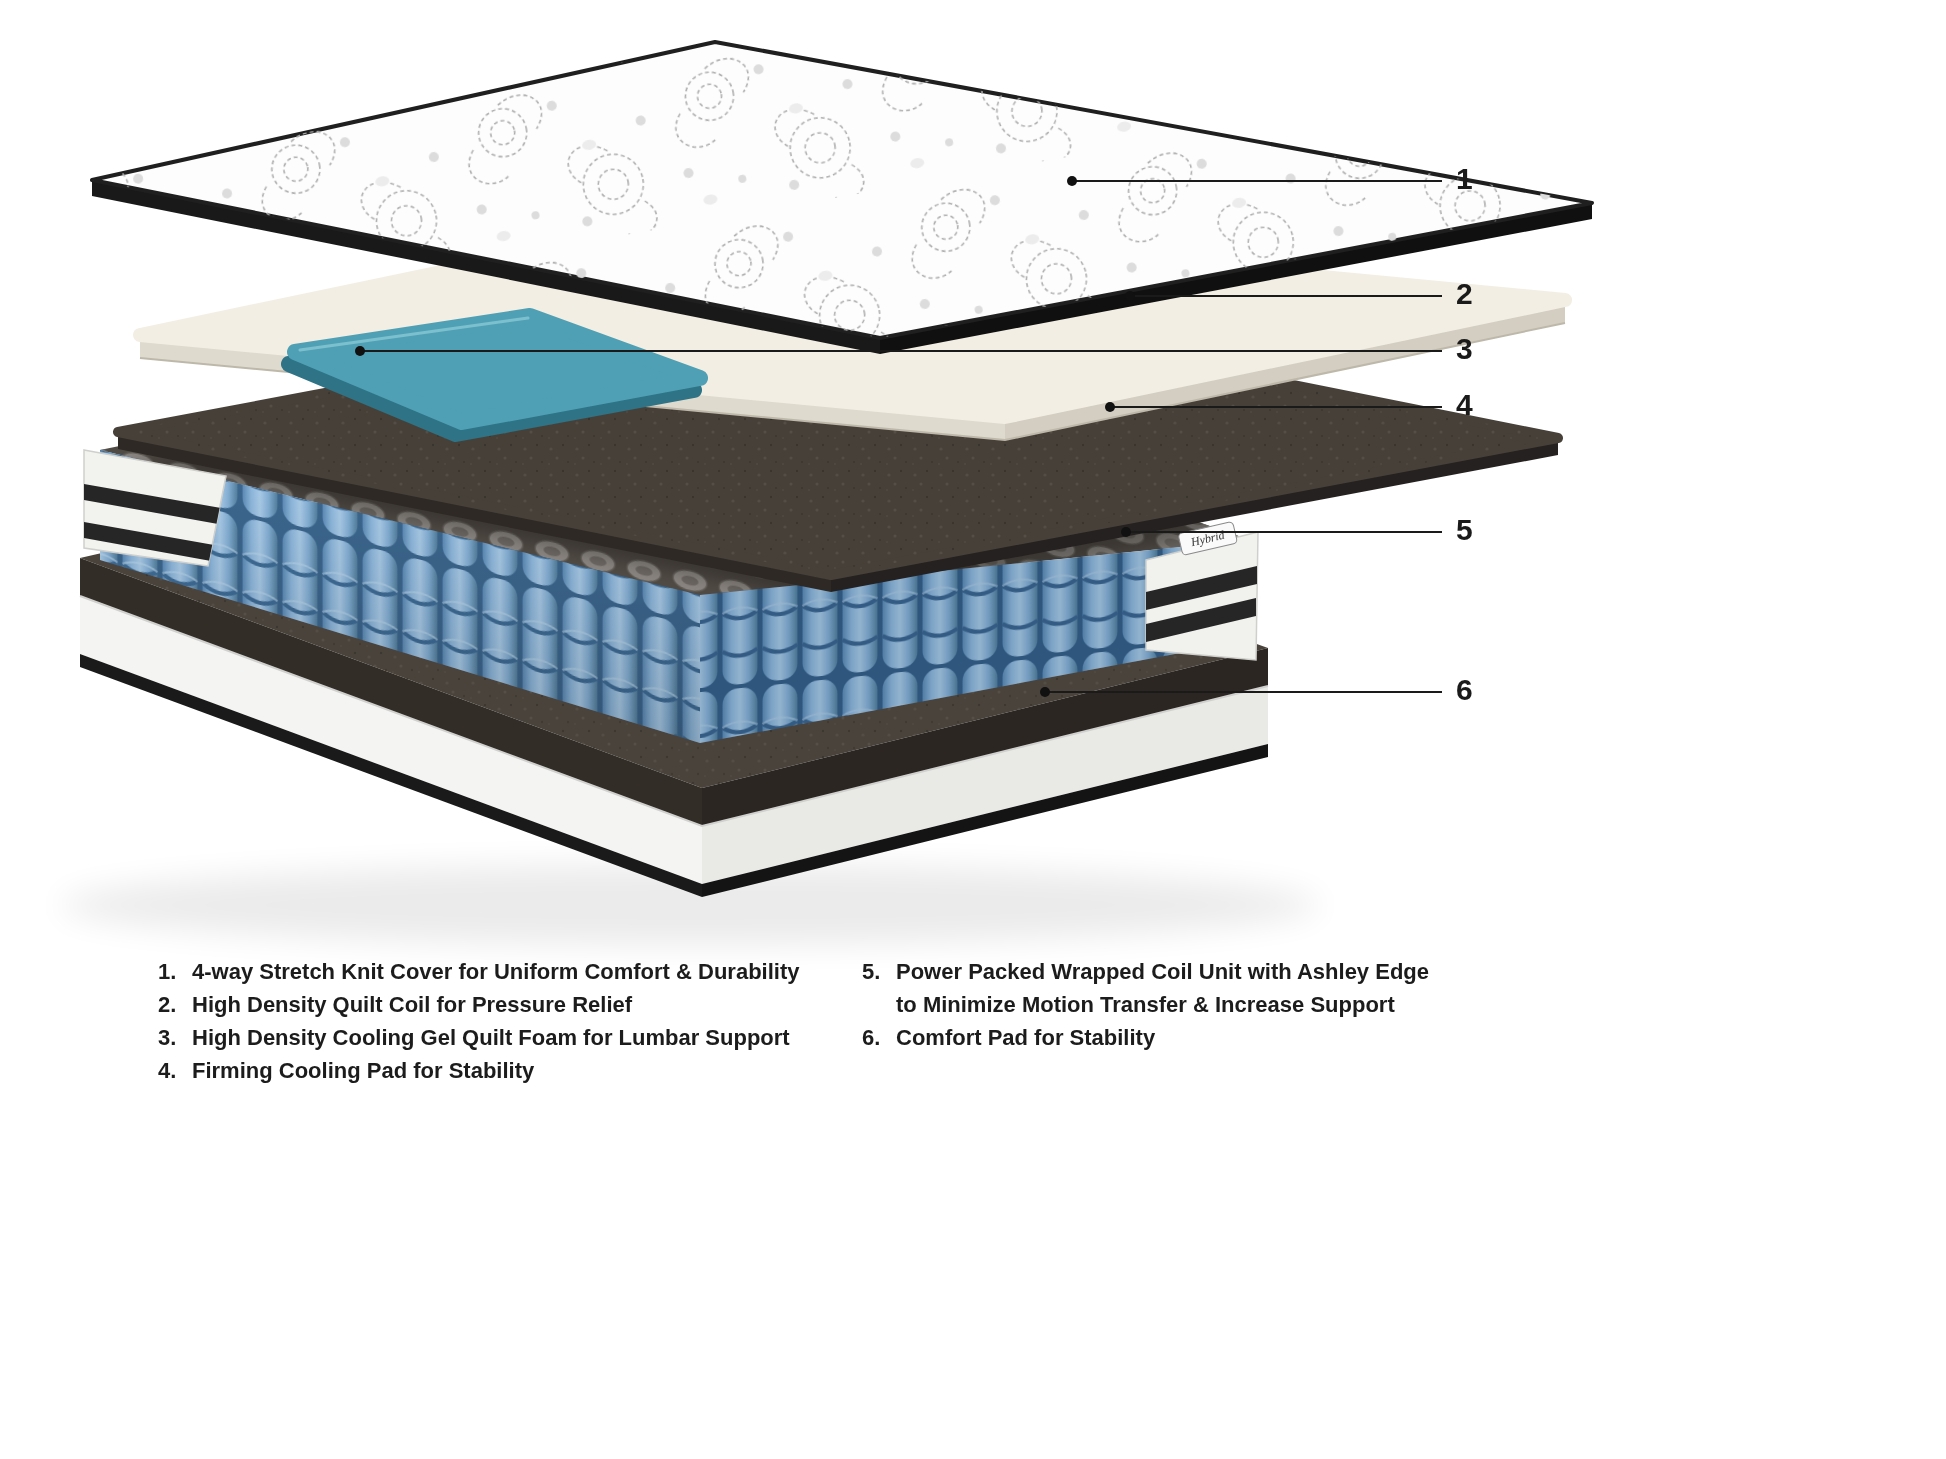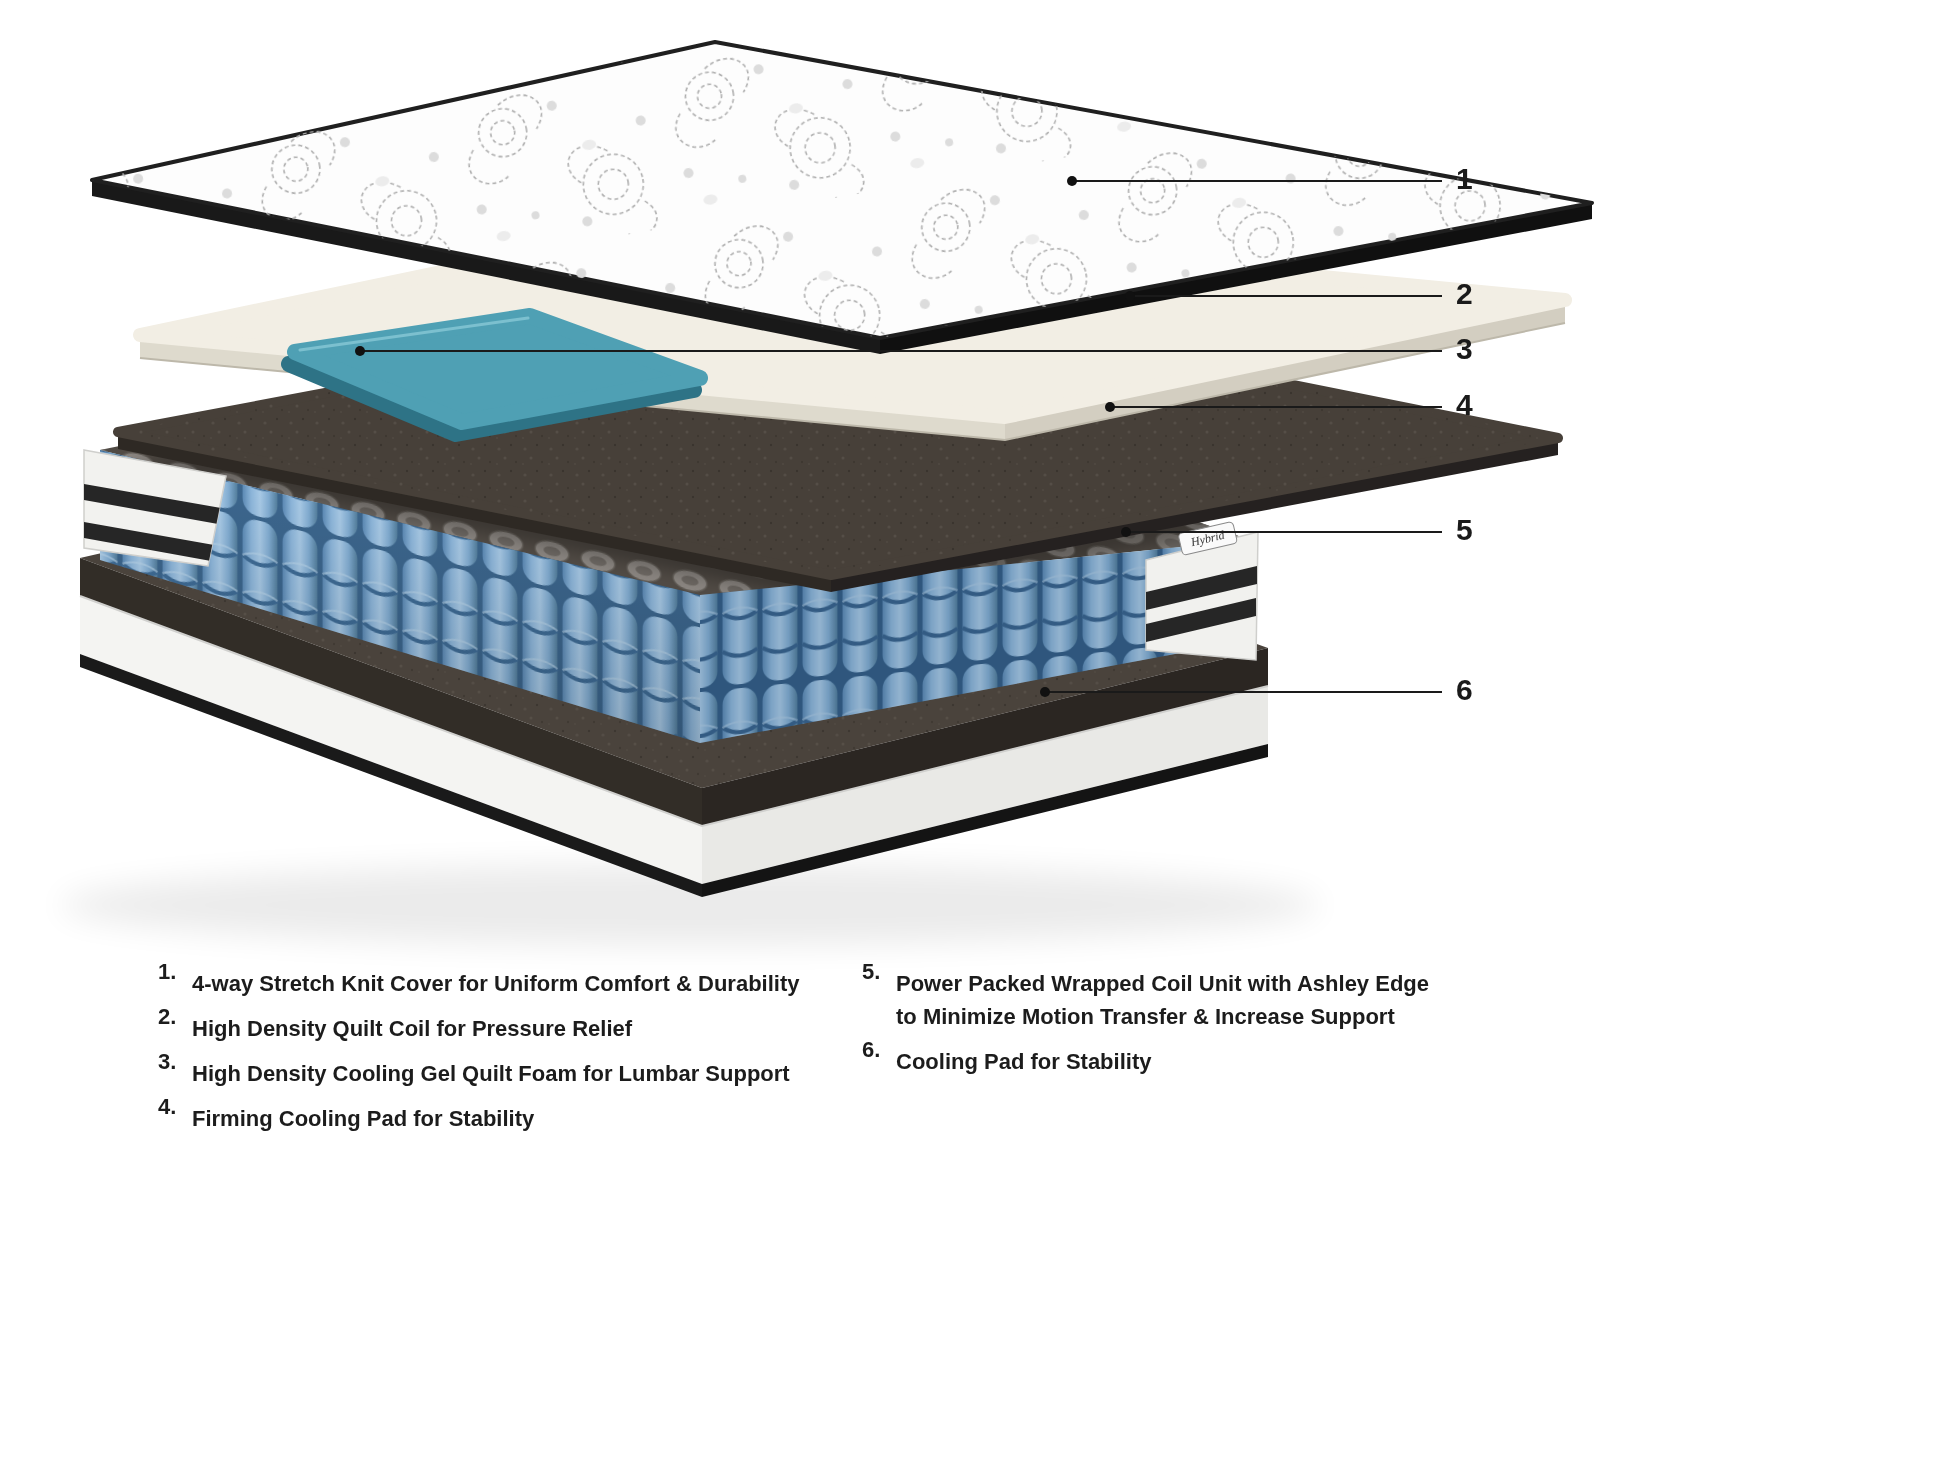--- a/index.html
+++ b/index.html
@@ -25,21 +25,21 @@
   .legend-col.left{left:158px;width:706px;}
   .legend-col.right{left:862px;width:700px;}
   .legend-item{
     display:flex;
     font-size:22px;
     font-weight:bold;
     line-height:33px;
     color:#1c1c1c;
   }
   .legend-item .ln{flex:none;width:34px;}
-  .legend-item .lt{flex:1;white-space:pre-line;margin-top:12px;}
+  .legend-item .lt{flex:1;white-space:pre-line;}
 </style>
 </head>
 <body>
 
 <div id="canvas">
 
   <svg id="scene" viewBox="0 0 1946 1459" xmlns="http://www.w3.org/2000/svg">
     <defs>
       <filter id="blur8" x="-30%" y="-30%" width="160%" height="160%">
           <feGaussianBlur stdDeviation="8"></feGaussianBlur>
@@ -250,18 +250,18 @@
       </div>
     </div>
     <div class="legend-col right">
       <div class="legend-item">
         <span class="ln">5.</span>
         <span class="lt">Power Packed Wrapped Coil Unit with Ashley Edge
 to Minimize Motion Transfer &amp; Increase Support</span>
       </div>
       <div class="legend-item">
         <span class="ln">6.</span>
-        <span class="lt">Cooling Pad for Stability</span>
+        <span class="lt">Comfort Pad for Stability</span>
       </div>
     </div>
   </div>
 
 </div>
 
 </body></html>

